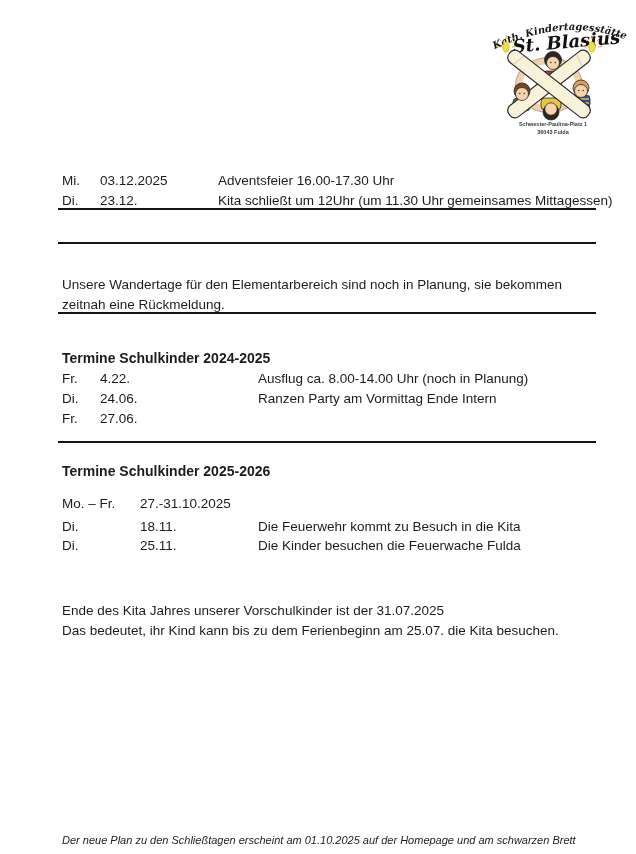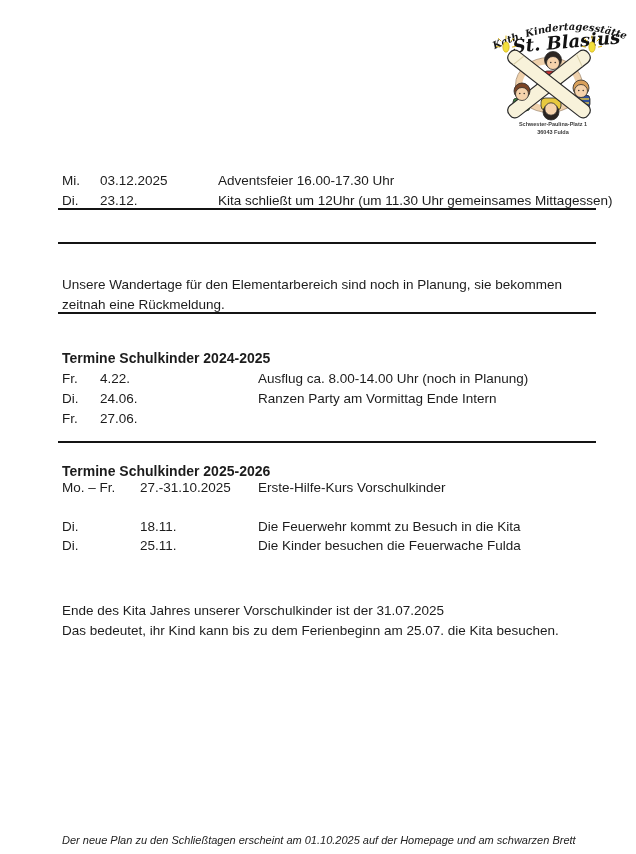--- a/index.html
+++ b/index.html
@@ -138,24 +138,23 @@
     <span class="c c-date">24.06.</span>
     <span class="c c-desc">Ranzen Party am Vormittag Ende Intern</span>
   </div>
   <div class="row wide-desc" style="top:409px">
     <span class="c c-day">Fr.</span>
     <span class="c c-date">27.06.</span>
   </div>
   <div class="hline" style="top:441px"></div>
 
   <div class="heading" style="top:461px">Termine Schulkinder 2025-2026</div>
-  <div class="row wide-date wide-desc" style="top:478px">
+  <div class="row wide-date wide-desc" style="top:494px">
     <span class="c c-day">Mo. – Fr.</span>
     <span class="c c-date">27.-31.10.2025</span>
-    <span class="c c-desc">Erste-Hilfe-Kurs Vorschulkinder</span>
   </div>
   <div class="row wide-date wide-desc" style="top:517px">
     <span class="c c-day">Di.</span>
     <span class="c c-date">18.11.</span>
     <span class="c c-desc">Die Feuerwehr kommt zu Besuch in die Kita</span>
   </div>
   <div class="row wide-date wide-desc" style="top:536px">
     <span class="c c-day">Di.</span>
     <span class="c c-date">25.11.</span>
     <span class="c c-desc">Die Kinder besuchen die Feuerwache Fulda</span>

